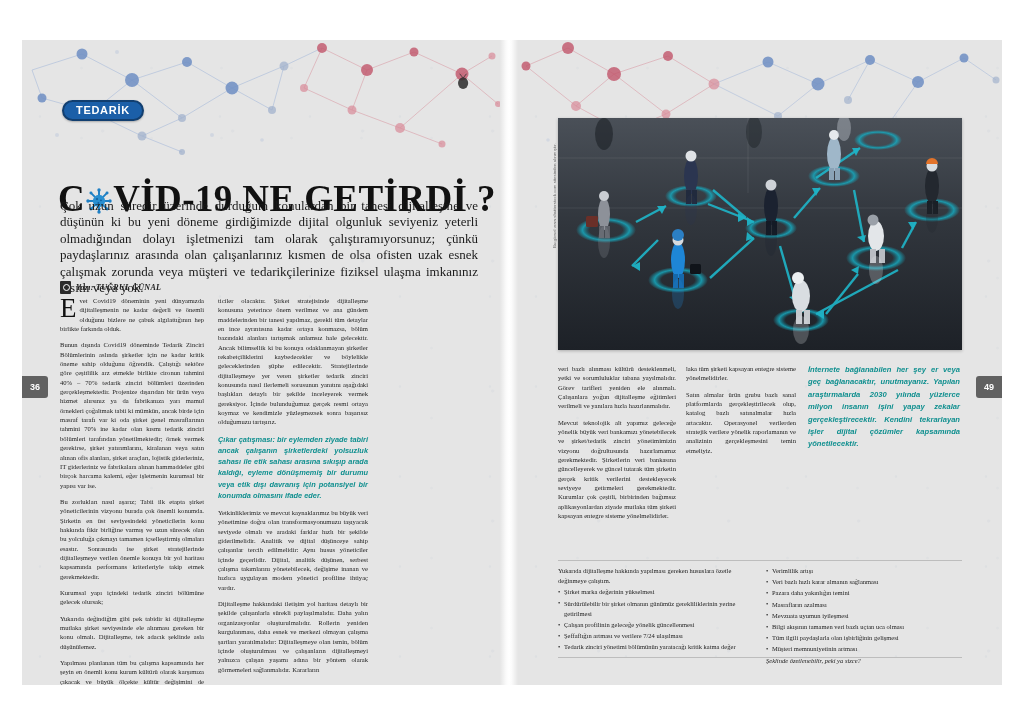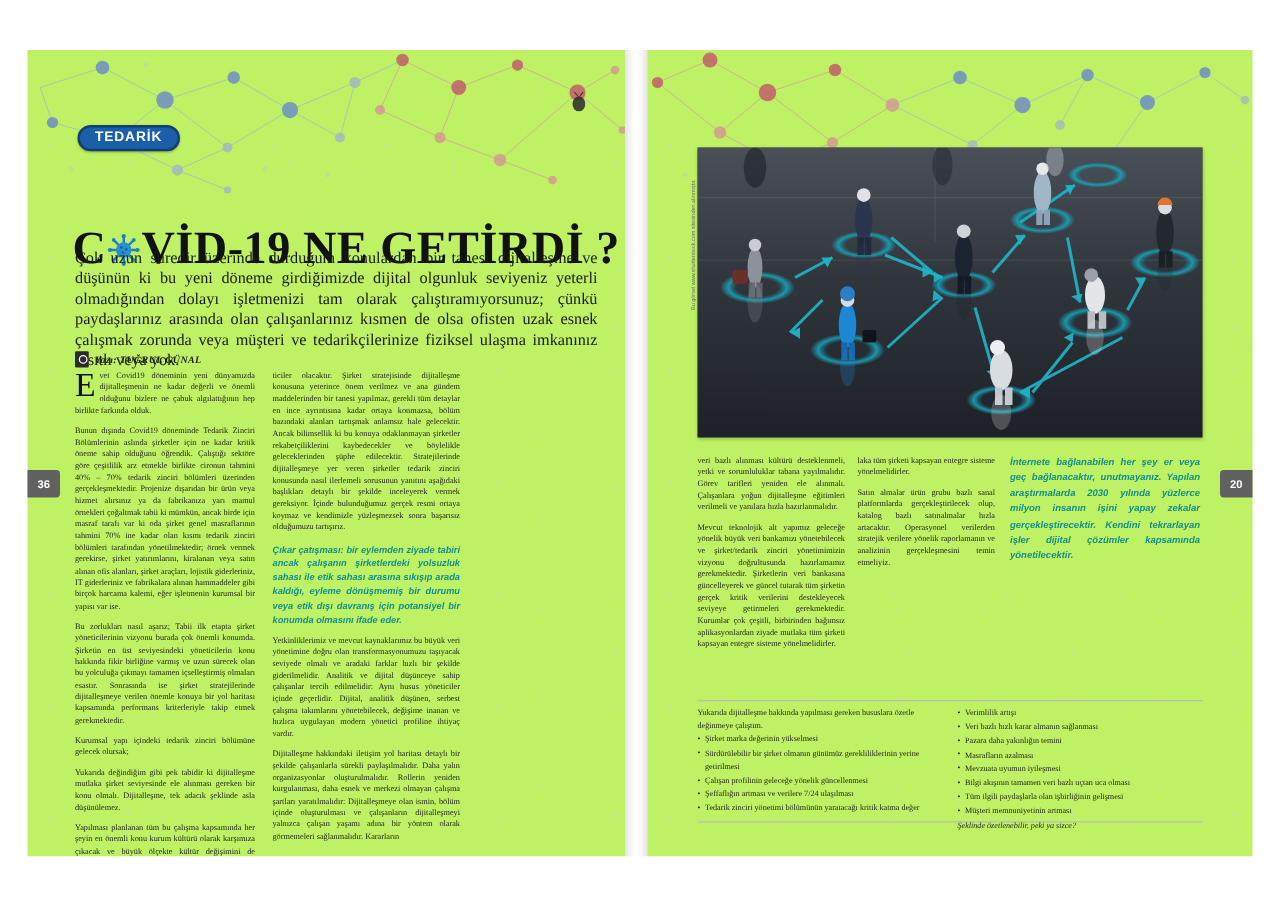--- a/index.html
+++ b/index.html
@@ -1,21 +1,21 @@
 <!DOCTYPE html>
 <html><head>
 <meta charset="utf-8">
 <style>
   html,body{margin:0;padding:0;background:#ffffff;}
   body{width:1024px;height:723px;font-family:"Liberation Serif",serif;overflow:hidden;}
 
   .spread{position:relative;width:1024px;height:723px;background:#fff;}
 
   
-  .page{position:absolute;top:40px;height:645px;background:#bef264;overflow:hidden;}
+  .page{position:absolute;top:40px;height:645px;background:#e5e5e5;overflow:hidden;}
   .page-left{left:22px;width:478px;}
   .page-right{left:518px;width:484px;}
 
   
   .paper-tex{position:absolute;inset:0;pointer-events:none;
      background:
        radial-gradient(circle at 20% 85%, rgba(210,214,220,.45) 0 1px, transparent 1.6px),
        radial-gradient(circle at 62% 70%, rgba(210,214,220,.40) 0 1.2px, transparent 2px),
        radial-gradient(circle at 85% 40%, rgba(210,214,220,.35) 0 1px, transparent 1.6px);
      background-size:90px 90px, 130px 130px, 70px 70px;
@@ -491,14 +491,14 @@
         <li>Tüm ilgili paydaşlarla olan işbirliğinin gelişmesi</li>
         <li>Müşteri memnuniyetinin artması</li>
       </ul>
       <p class="closing">Şeklinde özetlenebilir, peki ya sizce?</p>
     </div>
   </div>
 
   <div class="fold"></div>
 
   <div class="pagetab left">36</div>
-  <div class="pagetab right">20</div>
+  <div class="pagetab right">49</div>
 </div>
 
 </body></html>

